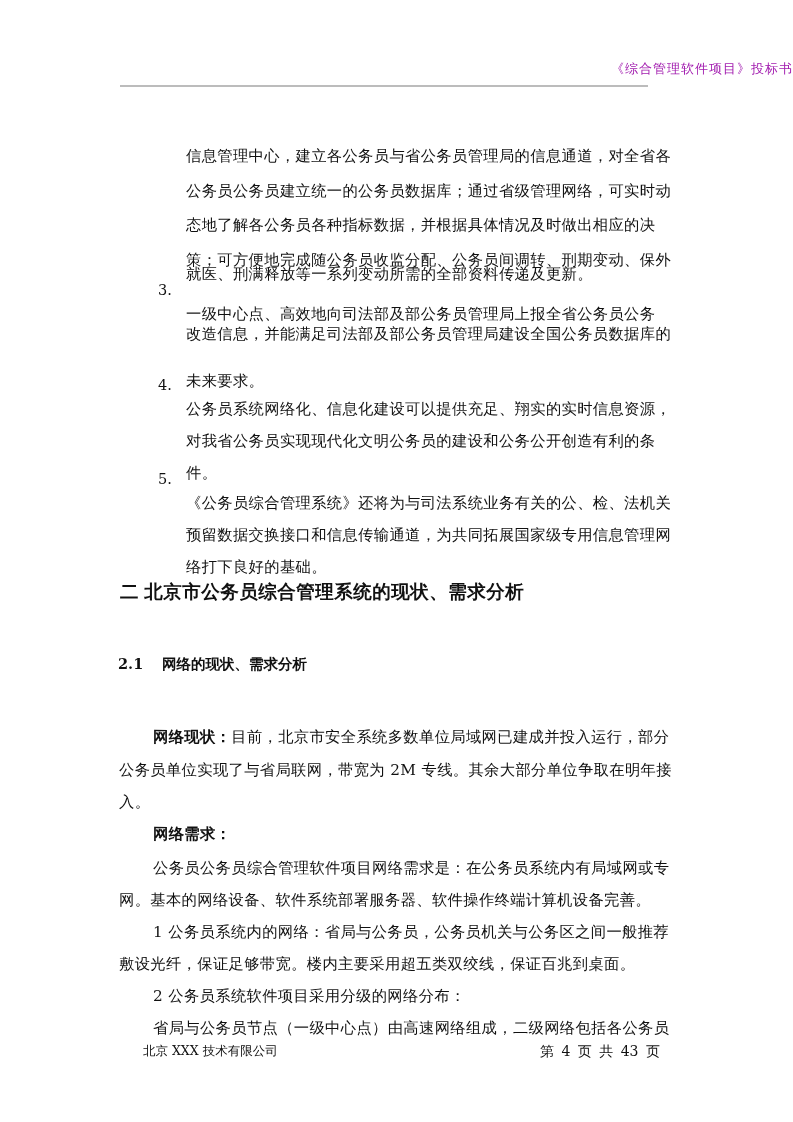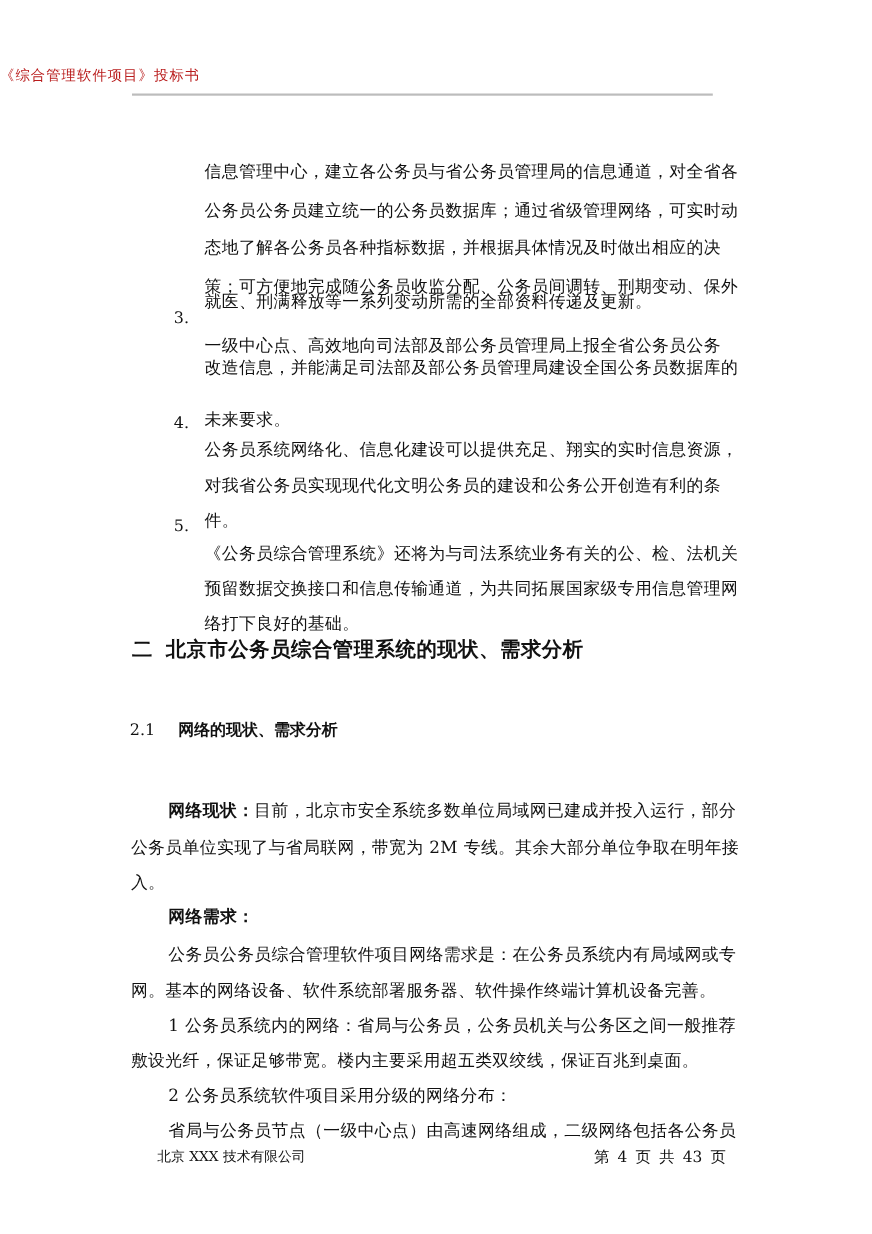--- a/index.html
+++ b/index.html
@@ -1,27 +1,27 @@
 <!DOCTYPE html>
 <html><head>
 <meta charset="utf-8">
 <style>
   html, body { margin:0; padding:0; background:#fff; }
   body { width:793px; height:1122px; position:relative; overflow:hidden;
          font-family:"DejaVu Serif","Liberation Serif",serif; color:#111; }
-  .header-title { position:absolute; left:0; width:793px; top:60px; text-align:left;
-         font-size:13px; letter-spacing:1px; color:#b91c1c; }
+  .header-title { position:absolute; left:0; width:793px; top:60px; text-align:right;
+         font-size:13px; letter-spacing:1px; color:#a21caf; }
   .header-rule { position:absolute; left:120px; width:528px; top:85px; height:2px; background:#bcbcbc; }
   .line { position:absolute; font-size:15.3px; line-height:20px; white-space:nowrap; letter-spacing:0.35px;margin-top:24px; }
   .num { position:absolute; font-size:14.5px; line-height:20px; }
-  .h1 { position:absolute; left:120px; top:580px; font-family:Liberation Mono, monospace;
+  .h1 { position:absolute; left:120px; top:580px; font-family:Liberation Serif, serif;
         font-weight:bold; font-size:18.5px; line-height:24px; white-space:nowrap; letter-spacing:0.5px; }
   .h2 { position:absolute; left:118px; top:654px; font-family:"DejaVu Sans","Liberation Sans",sans-serif;
         font-weight:bold; font-size:14.5px; line-height:20px; white-space:nowrap; }
-  .h2 .n { display:inline-block; width:44px; font-weight:normal; font-family:"DejaVu Serif","Liberation Serif",serif; }
+  .h2 .n { display:inline-block; width:44px; font-weight:bold; font-family:"DejaVu Serif","Liberation Serif",serif; }
   .bold { font-weight:bold; font-family:Liberation Serif, serif; }
   .footer-left { position:absolute; left:143px; top:1043px; font-size:12.5px; }
   .footer-right { position:absolute; left:540px; top:1043px; font-size:14px; word-spacing:3px; }
 </style>
 </head>
 <body>
 
 <div>
   <div class="header-title">《综合管理软件项目》投标书</div>
   <div class="header-rule"></div>

